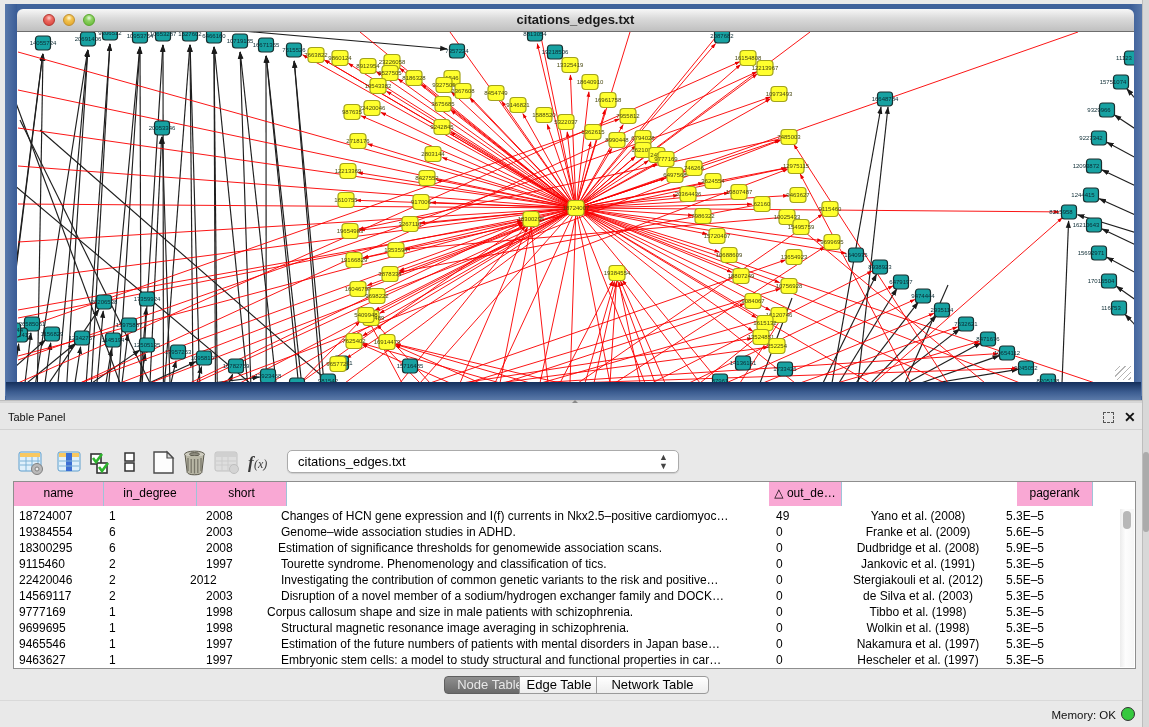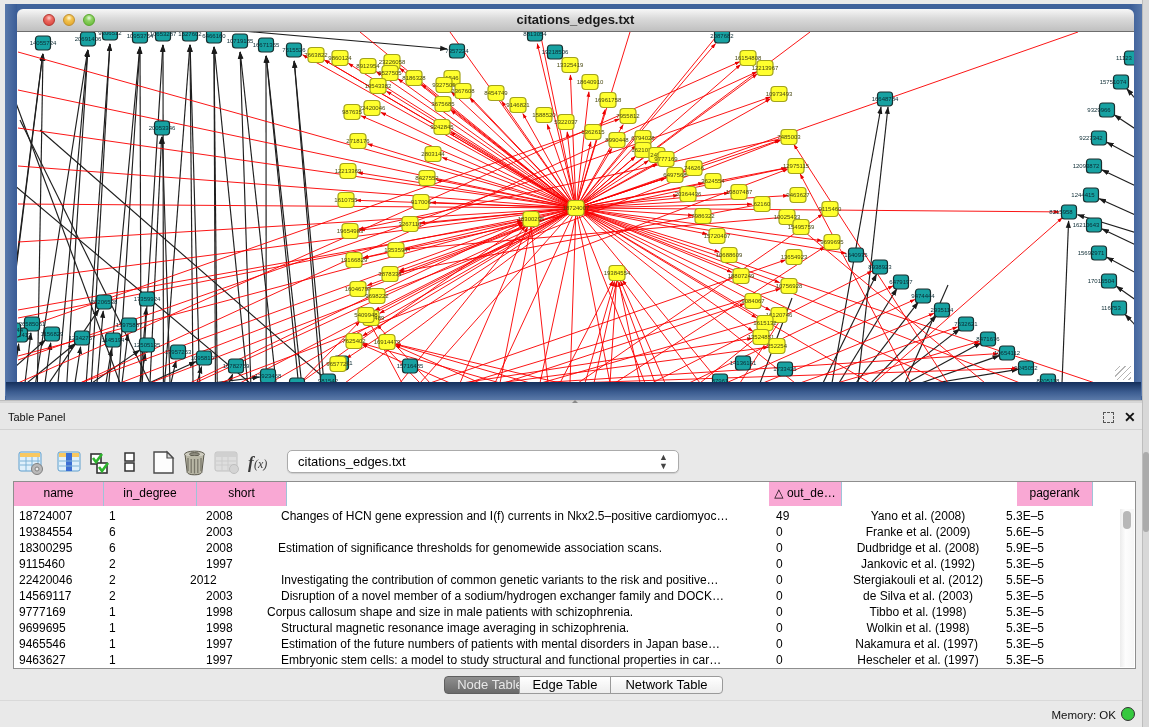--- a/index.html
+++ b/index.html
@@ -44,22 +44,22 @@
 #tablebox{left:13px;top:481px;width:1123px;height:188px;background:#fff;border:1px solid #8e8e8e;border-right:1px solid #8e8e8e}
 .th{position:absolute;top:0;height:24px;background:#f9a8d4;border-right:1px solid #9fc3d8;font-size:12px;color:#000;text-align:center;line-height:23px}
 .row{position:absolute;left:0;width:1080px;height:16px;font-size:12px;color:#000;white-space:nowrap}
 .c{position:absolute;top:0;height:16px;line-height:16px;overflow:hidden}
 #vsb{left:1106px;top:27px;width:14px;height:158px;background:linear-gradient(90deg,#ececec,#fdfdfd 40%,#f6f6f6);}
 #vthumb{left:1109px;top:29px;width:8px;height:18px;background:#b8b8b8;border-radius:4px}
 
 #tabs{left:428px;top:676px;height:18px}
 .tab{position:absolute;top:0;height:18px;border:1px solid #9a9a9a;font-size:13px;text-align:center;line-height:16px;background:linear-gradient(#fff,#ededed);color:#000}
 #tab1{left:16px;width:92px;border-radius:4px 0 0 4px;background:linear-gradient(#8f8f8f,#6a6a6a);color:#e8e8e8;border-color:#5f5f5f}
-#tab2{left:91px;width:92px}
-#tab3{left:182px;width:113px;border-radius:0 4px 4px 0}
+#tab2{left:91px;width:80px}
+#tab3{left:168px;width:113px;border-radius:0 4px 4px 0}
 #statusline{left:0;top:700px;width:1149px;height:1px;background:#d9d9d9}
 #memtext{left:1040px;top:709px;width:76px;text-align:right;font-size:11.5px;color:#111}
 #memdot{left:1121px;top:707px;width:14px;height:14px;border-radius:50%;background:#35c93f;border:1.5px solid #333}
 #rightstrip{left:1142px;top:0;width:7px;height:727px;background:#d8d8d8;border-left:1px solid #bdbdbd}
 #rthumb{left:1143px;top:452px;width:6px;height:80px;background:#ababab;border-radius:3px}
 </style></head><body>
 <div class="abs" id="frame"></div>
 <div class="abs" id="frameL"></div>
 <div class="abs" id="frameR"></div>
 <div class="abs" id="framebot"></div>
@@ -933,39 +933,41 @@
 <div class="c" style="left:192px;width:80px">2008</div>
 <div class="c" style="left:267px;width:482px">Changes of HCN gene expression and I(f) currents in Nkx2.5–positive cardiomyoc…</div>
 <div class="c" style="left:762px;width:60px">49</div>
 <div class="c" style="left:818px;width:172px;text-align:center">Yano et al. (2008)</div>
 <div class="c" style="left:992px;width:70px">5.3E–5</div>
 </div>
 <div class="row" style="top:42px">
 <div class="c" style="left:5px;width:80px">19384554</div>
 <div class="c" style="left:95px;width:80px">6</div>
 <div class="c" style="left:192px;width:80px">2003</div>
+<div class="c" style="left:267px;width:482px">Genome–wide association studies in ADHD.</div>
 <div class="c" style="left:762px;width:60px">0</div>
 <div class="c" style="left:818px;width:172px;text-align:center">Franke et al. (2009)</div>
 <div class="c" style="left:992px;width:70px">5.6E–5</div>
 </div>
 <div class="row" style="top:58px">
 <div class="c" style="left:5px;width:80px">18300295</div>
 <div class="c" style="left:95px;width:80px">6</div>
 <div class="c" style="left:192px;width:80px">2008</div>
 <div class="c" style="left:264px;width:482px">Estimation of significance thresholds for genomewide association scans.</div>
 <div class="c" style="left:762px;width:60px">0</div>
 <div class="c" style="left:818px;width:172px;text-align:center">Dudbridge et al. (2008)</div>
 <div class="c" style="left:992px;width:70px">5.9E–5</div>
 </div>
 <div class="row" style="top:74px">
 <div class="c" style="left:5px;width:80px">9115460</div>
 <div class="c" style="left:95px;width:80px">2</div>
 <div class="c" style="left:192px;width:80px">1997</div>
+<div class="c" style="left:267px;width:482px">Tourette syndrome. Phenomenology and classification of tics.</div>
 <div class="c" style="left:762px;width:60px">0</div>
-<div class="c" style="left:818px;width:172px;text-align:center">Jankovic et al. (1992)</div>
+<div class="c" style="left:818px;width:172px;text-align:center">Jankovic et al. (1991)</div>
 <div class="c" style="left:992px;width:70px">5.3E–5</div>
 </div>
 <div class="row" style="top:90px">
 <div class="c" style="left:5px;width:80px">22420046</div>
 <div class="c" style="left:95px;width:80px">2</div>
 <div class="c" style="left:176px;width:80px">2012</div>
 <div class="c" style="left:267px;width:482px">Investigating the contribution of common genetic variants to the risk and positive…</div>
 <div class="c" style="left:762px;width:60px">0</div>
 <div class="c" style="left:818px;width:172px;text-align:center">Stergiakouli et al. (2012)</div>
 <div class="c" style="left:992px;width:70px">5.5E–5</div>
@@ -996,21 +998,21 @@
 <div class="c" style="left:762px;width:60px">0</div>
 <div class="c" style="left:818px;width:172px;text-align:center">Wolkin et al. (1998)</div>
 <div class="c" style="left:992px;width:70px">5.3E–5</div>
 </div>
 <div class="row" style="top:154px">
 <div class="c" style="left:5px;width:80px">9465546</div>
 <div class="c" style="left:95px;width:80px">1</div>
 <div class="c" style="left:192px;width:80px">1997</div>
 <div class="c" style="left:267px;width:482px">Estimation of the future numbers of patients with mental disorders in Japan base…</div>
 <div class="c" style="left:762px;width:60px">0</div>
-<div class="c" style="left:792px;width:172px;text-align:right">Nakamura et al. (1997)</div>
+<div class="c" style="left:818px;width:172px;text-align:center">Nakamura et al. (1997)</div>
 <div class="c" style="left:992px;width:70px">5.3E–5</div>
 </div>
 <div class="row" style="top:170px">
 <div class="c" style="left:5px;width:80px">9463627</div>
 <div class="c" style="left:95px;width:80px">1</div>
 <div class="c" style="left:192px;width:80px">1997</div>
 <div class="c" style="left:267px;width:482px">Embryonic stem cells: a model to study structural and functional properties in car…</div>
 <div class="c" style="left:762px;width:60px">0</div>
 <div class="c" style="left:818px;width:172px;text-align:center">Hescheler et al. (1997)</div>
 <div class="c" style="left:992px;width:70px">5.3E–5</div>

